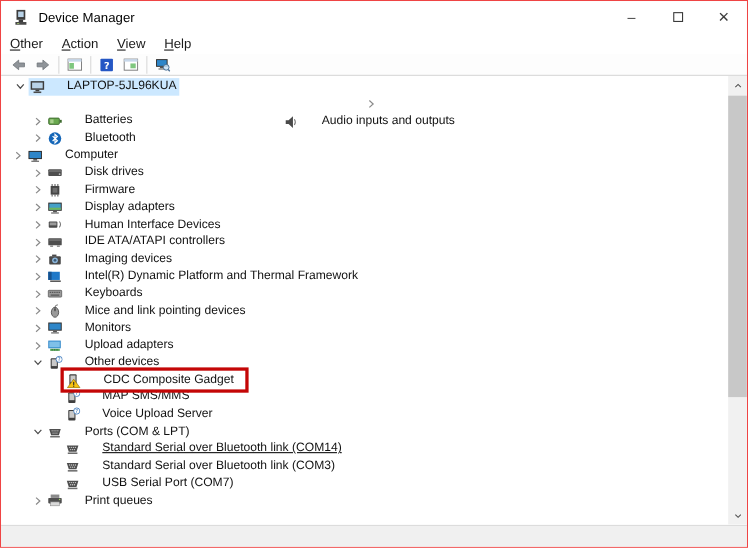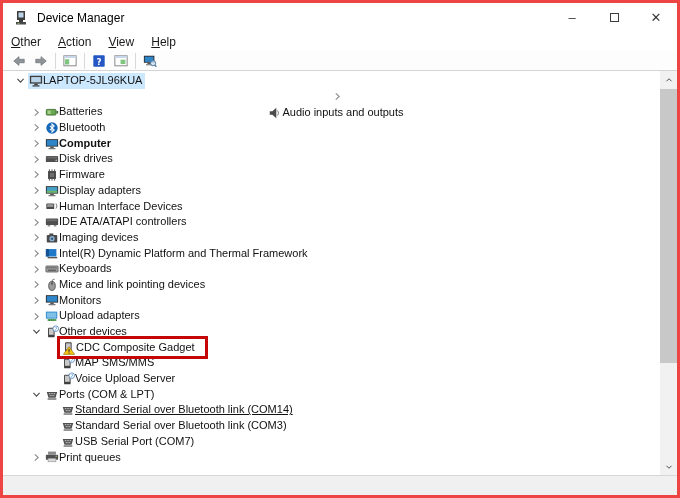--- a/index.html
+++ b/index.html
@@ -1,19 +1,19 @@
 <!DOCTYPE html>
 <html><head>
 <meta charset="utf-8">
 <style>
   * { margin:0; padding:0; box-sizing:border-box; }
   html,body { width:680px; height:498px; background:#fff; }
   body { font-family:"Liberation Sans","DejaVu Sans",sans-serif; font-size:11px; color:#111; overflow:hidden; }
 
-  .window { width:680px; height:498px; border:3px solid #ef4444; background:#fff; display:flex; flex-direction:column; position:relative; }
+  .window { width:680px; height:498px; border:1px solid #ef4444; background:#fff; display:flex; flex-direction:column; position:relative; }
 
   
   .titlebar { height:29px; flex:0 0 29px; display:flex; align-items:center; background:#fff; position:relative; }
   .titlebar .app-icon { width:16px; height:16px; margin-left:10px; display:inline-flex; }
   .titlebar .title { margin-left:8px; font-size:12px; color:#000; }
   .controls { position:absolute; right:0; top:0; height:29px; display:flex; }
   .ctrl { width:42px; height:29px; display:flex; align-items:center; justify-content:center; color:#3b3b3b; font-size:13px; cursor:default; }
   .ctrl .maxbox { width:9px; height:9px; border:1px solid #3b3b3b; display:inline-block; }
 
   
@@ -24,21 +24,21 @@
   
   .toolbar { height:20px; flex:0 0 20px; display:flex; align-items:center; padding-left:5px; background:#fdfdfd; border-bottom:1px solid #d4d4d4; }
   .tool-btn { width:22px; height:18px; display:flex; align-items:center; justify-content:center; cursor:default; }
   .tool-sep { width:1px; height:16px; background:#d9d9d9; margin:0 3px; }
 
   
   .content { flex:1 1 auto; position:relative; background:#fff; overflow:hidden; }
   .tree { position:absolute; inset:0 17px 0 0; padding-top:2px; overflow:hidden; }
   .row { height:15.7px; line-height:15.7px; display:flex; align-items:center; white-space:nowrap; cursor:default; }
   .chev { width:16px; flex:0 0 16px; display:inline-flex; align-items:center; justify-content:center; }
-  .row-content { display:inline-flex; align-items:center; gap:0; padding:0 3px 0 1px; position:relative;text-align:center; }
+  .row-content { display:inline-flex; align-items:center; gap:20px; padding:0 3px 0 1px; position:relative;text-align:center; }
   .row-content.selected { background:#cce8ff; }
   .row-content.annotated { border:3px solid #c40606; padding:1px 10px 1px 2px; margin:-4px 0 -4px -3px; z-index:2; }
   .ticon { width:14px; height:14px; flex:0 0 14px; display:inline-flex; }
   .tlabel { color:#111; }
 
   
   .vscroll { position:absolute; top:0; right:0; bottom:0; width:17px; background:#f1f1f1; }
   .vscroll .arrow { position:absolute; left:0; width:17px; height:17px; display:flex; align-items:center; justify-content:center; }
   .vscroll .arrow.up { top:0; }
   .vscroll .arrow.down { bottom:0; }
@@ -199,21 +199,21 @@
           <span class="row-content">
             <span class="ticon">
               <svg width="14" height="14" viewBox="0 0 16 16">
                 <circle cx="8" cy="8" r="6.5" fill="#1466b8"></circle>
                 <path d="M5.5 5.5 L10.5 10.2 L8 12.5 L8 3.5 L10.5 5.8 L5.5 10.5" fill="none" stroke="#fff" stroke-width="1.2"></path>
               </svg>
             </span>
             <span class="tlabel">Bluetooth</span>
           </span>
         </div>
-        <div class="row" style="padding-left: 25px; font-weight: bold;">
+        <div class="row" style="padding-left: 7px;">
           <span class="chev">
             <svg width="11" height="11" viewBox="0 0 16 16">
               <polyline points="5.5,3.5 10.5,8 5.5,12.5" fill="none" stroke="#8a8a8a" stroke-width="1.6"></polyline>
             </svg>
           </span>
           <span class="row-content">
             <span class="ticon">
               <svg width="14" height="14" viewBox="0 0 16 16">
                 <rect x="1" y="2.5" width="14" height="8.5" fill="#2b2b2b"></rect>
                 <rect x="2" y="3.5" width="12" height="6.5" fill="#2e86c9"></rect>

